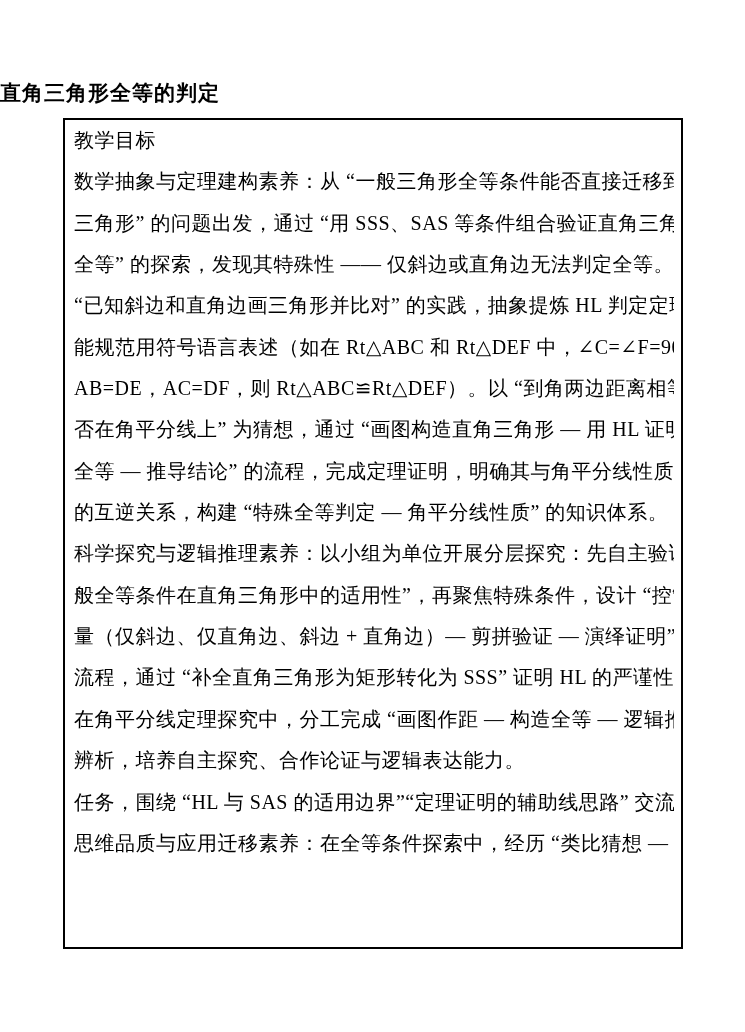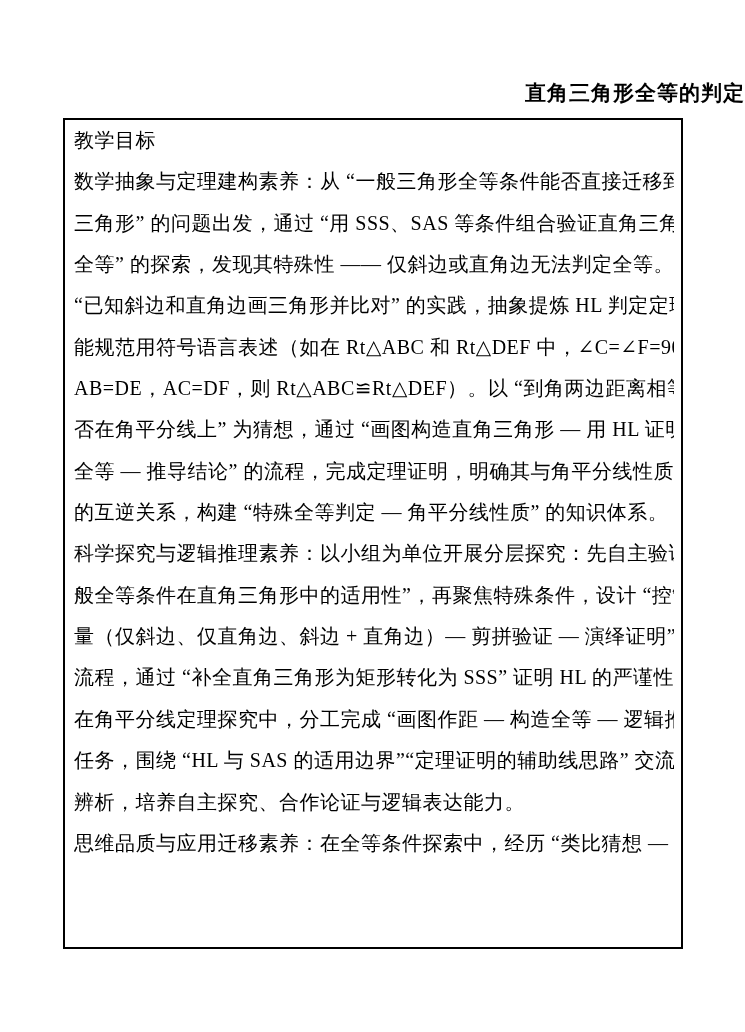--- a/index.html
+++ b/index.html
@@ -19,21 +19,21 @@
     height: 1032px;
     background: #ffffff;
     overflow: hidden;
   }
   .doc-title {
     position: absolute;
     top: 80px;
     left: 0;
     width: 745px;
     margin: 0;
-    text-align: right;
+    text-align: left;
     font-size: 21px;
     font-weight: bold;
     line-height: 26px;
     letter-spacing: 1px;
   }
   .objectives-table {
     position: absolute;
     left: 63px;
     top: 118px;
     width: 620px;
@@ -80,21 +80,21 @@
       <div class="text-line">AB=DE，AC=DF，则 Rt△ABC≌Rt△DEF）。以 “到角两边距离相等的点是</div>
       <div class="text-line">否在角平分线上” 为猜想，通过 “画图构造直角三角形 — 用 HL 证明</div>
       <div class="text-line">全等 — 推导结论” 的流程，完成定理证明，明确其与角平分线性质定理</div>
       <div class="text-line para-end">的互逆关系，构建 “特殊全等判定 — 角平分线性质” 的知识体系。</div>
 
       <div class="text-line">科学探究与逻辑推理素养：以小组为单位开展分层探究：先自主验证 “一</div>
       <div class="text-line">般全等条件在直角三角形中的适用性”，再聚焦特殊条件，设计 “控制变</div>
       <div class="text-line">量（仅斜边、仅直角边、斜边 + 直角边）— 剪拼验证 — 演绎证明” 的</div>
       <div class="text-line">流程，通过 “补全直角三角形为矩形转化为 SSS” 证明 HL 的严谨性。</div>
       <div class="text-line">在角平分线定理探究中，分工完成 “画图作距 — 构造全等 — 逻辑推导”</div>
+      <div class="text-line para-end">辨析，培养自主探究、合作论证与逻辑表达能力。</div>
       <div class="text-line">任务，围绕 “HL 与 SAS 的适用边界”“定理证明的辅助线思路” 交流</div>
-      <div class="text-line para-end">辨析，培养自主探究、合作论证与逻辑表达能力。</div>
 
       <div class="text-line">思维品质与应用迁移素养：在全等条件探索中，经历 “类比猜想 — 验证</div>
 
     </div>
   </div>
 
 </div>
 
 </body></html>

